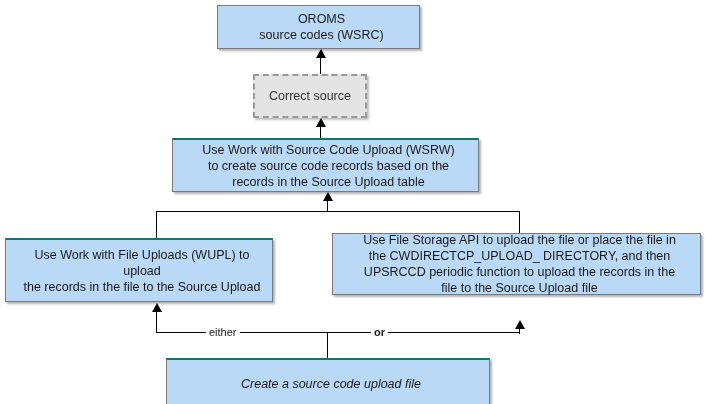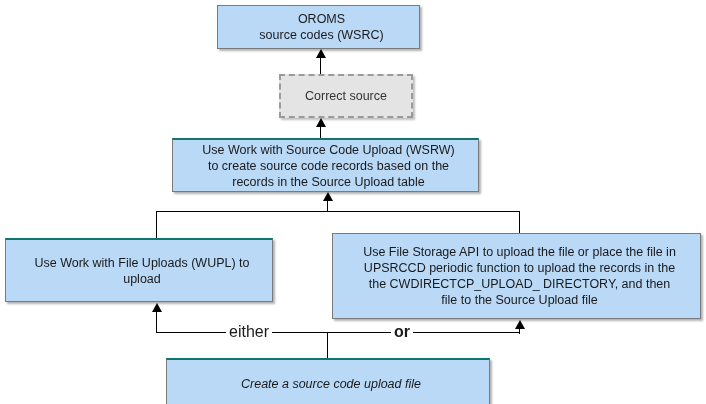--- a/index.html
+++ b/index.html
@@ -39,24 +39,24 @@
     border: 2px dashed #9a9a9a;
     box-shadow: 2px 2px 2px rgba(0,0,0,0.25);
     color: #333333;
   }
   .box-top-dark {
     border-top: 2px solid #0f766e;
   }
 
   
   #box-oroms        { left: 217px; top: 5px;   width: 203px; height: 44px; }
-  #box-correct      { left: 253px; top: 74px;  width: 134px; height: 44px; margin-left: 26px; }
+  #box-correct      { left: 253px; top: 74px;  width: 114px; height: 44px; }
   #box-wsrw         { left: 172px; top: 138px; width: 307px; height: 54px; }
   #box-wupl         { left: 5px;   top: 238px; width: 268px; height: 64px; }
-  #box-filestorage  { left: 332px; top: 233px; width: 369px; height: 86px; }
+  #box-filestorage  { left: 332px; top: 233px; width: 369px; height: 62px; }
   #box-create       { left: 166px; top: 358px; width: 324px; height: 50px; font-style: italic; }
 
   
   .line {
     position: absolute;
     background: #000000;
     z-index: 1;
   }
   .vline { width: 1px; }
   .hline { height: 1px; }
@@ -68,26 +68,25 @@
     height: 0;
     border-left: 5px solid transparent;
     border-right: 5px solid transparent;
     border-bottom: 9px solid #000000;
     z-index: 2;
   }
 
   .branch-label {
     position: absolute;
     background: #ffffff;
-    font-size: 16px;
+    font-size: 11px;
     line-height: 12px;
     color: #1a1a1a;
     padding: 0 3px;
     z-index: 4;
-    margin-left: 20px;
   }
 </style>
 </head>
 <body>
 
 <div id="canvas">
 
   <div class="line vline" style="left:327px; top:332px; height:26px;"></div>
 
   <div class="line hline" style="left:156px; top:332px; width:363px;"></div>
@@ -130,28 +129,29 @@
     <div>
       <div>Use Work with Source Code Upload (WSRW)</div>
       <div>to create source code records based on the</div>
       <div>records in the Source Upload table</div>
     </div>
   </div>
 
   <div class="box box-blue box-top-dark" id="box-wupl">
     <div>
       <div>Use Work with File Uploads (WUPL) to upload</div>
+      <div>the records in the file to the Source Upload</div>
     </div>
   </div>
 
   <div class="box box-blue" id="box-filestorage">
     <div>
       <div>Use File Storage API to upload the file or place the file in</div>
+      <div>the CWDIRECTCP_UPLOAD_ DIRECTORY, and then</div>
       <div>UPSRCCD periodic function to upload the records in the</div>
-      <div>the CWDIRECTCP_UPLOAD_ DIRECTORY, and then</div>
       <div>file to the Source Upload file</div>
     </div>
   </div>
 
   <div class="box box-blue box-top-dark" id="box-create">
     <div>Create a source code upload file</div>
   </div>
 
   <div class="branch-label" style="left:206px; top:326px;">either</div>
   <div class="branch-label" style="left:371px; top:326px;font-weight:bold;">or</div>

